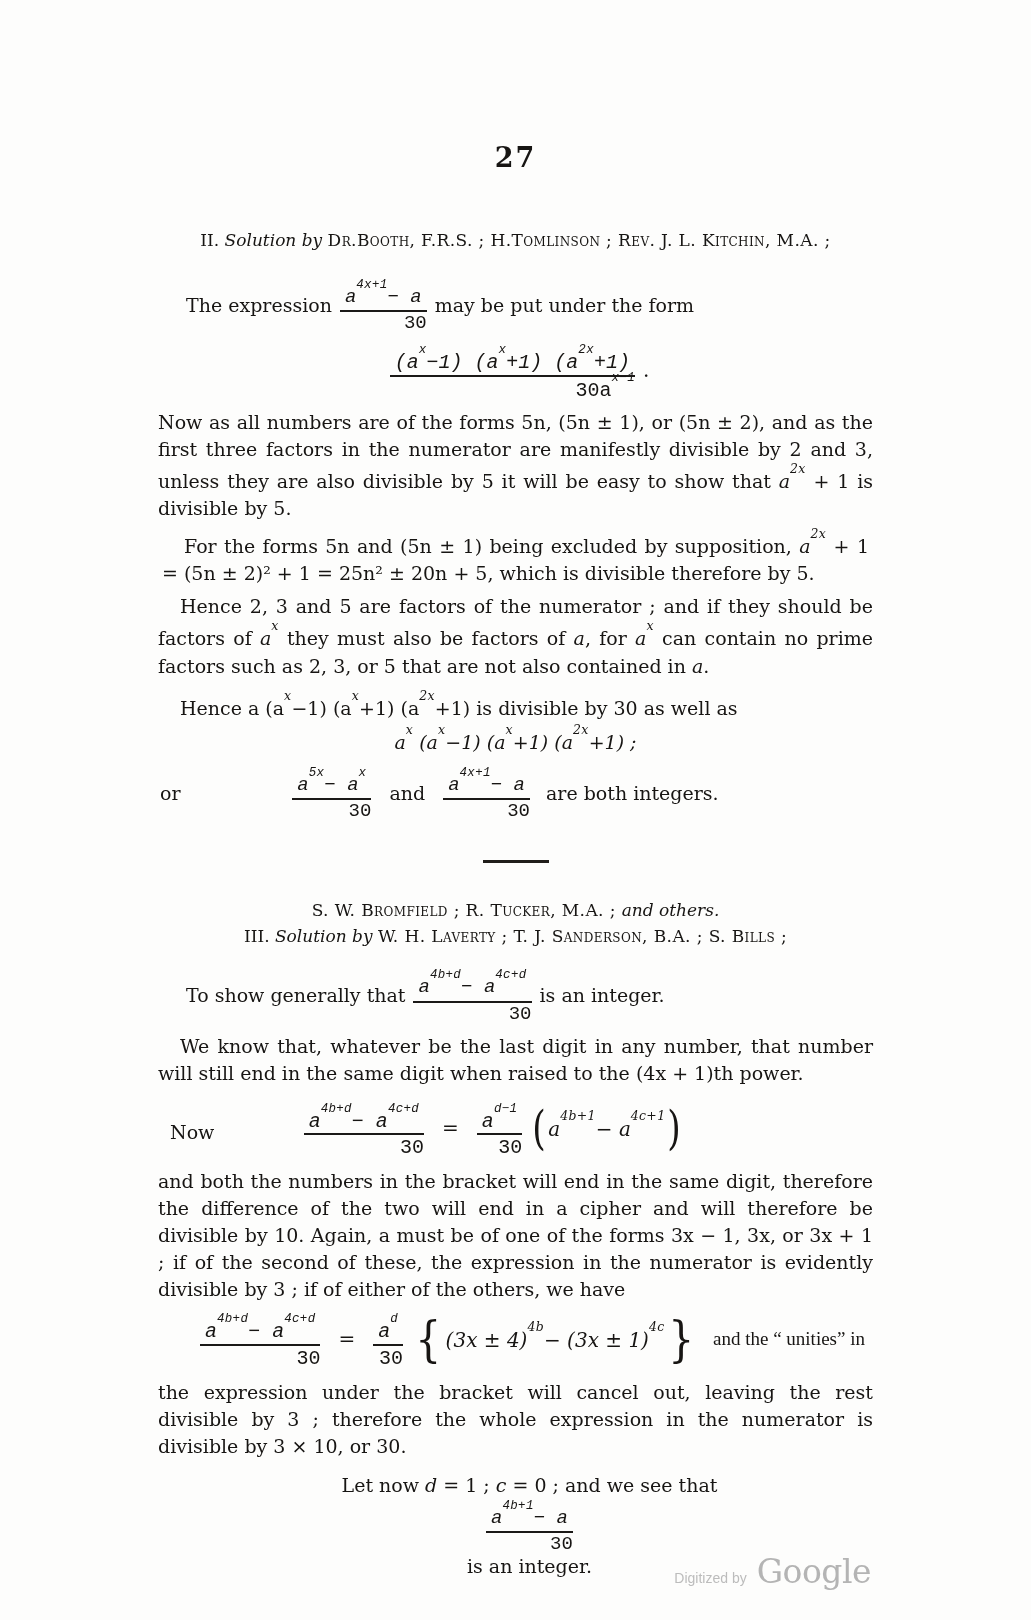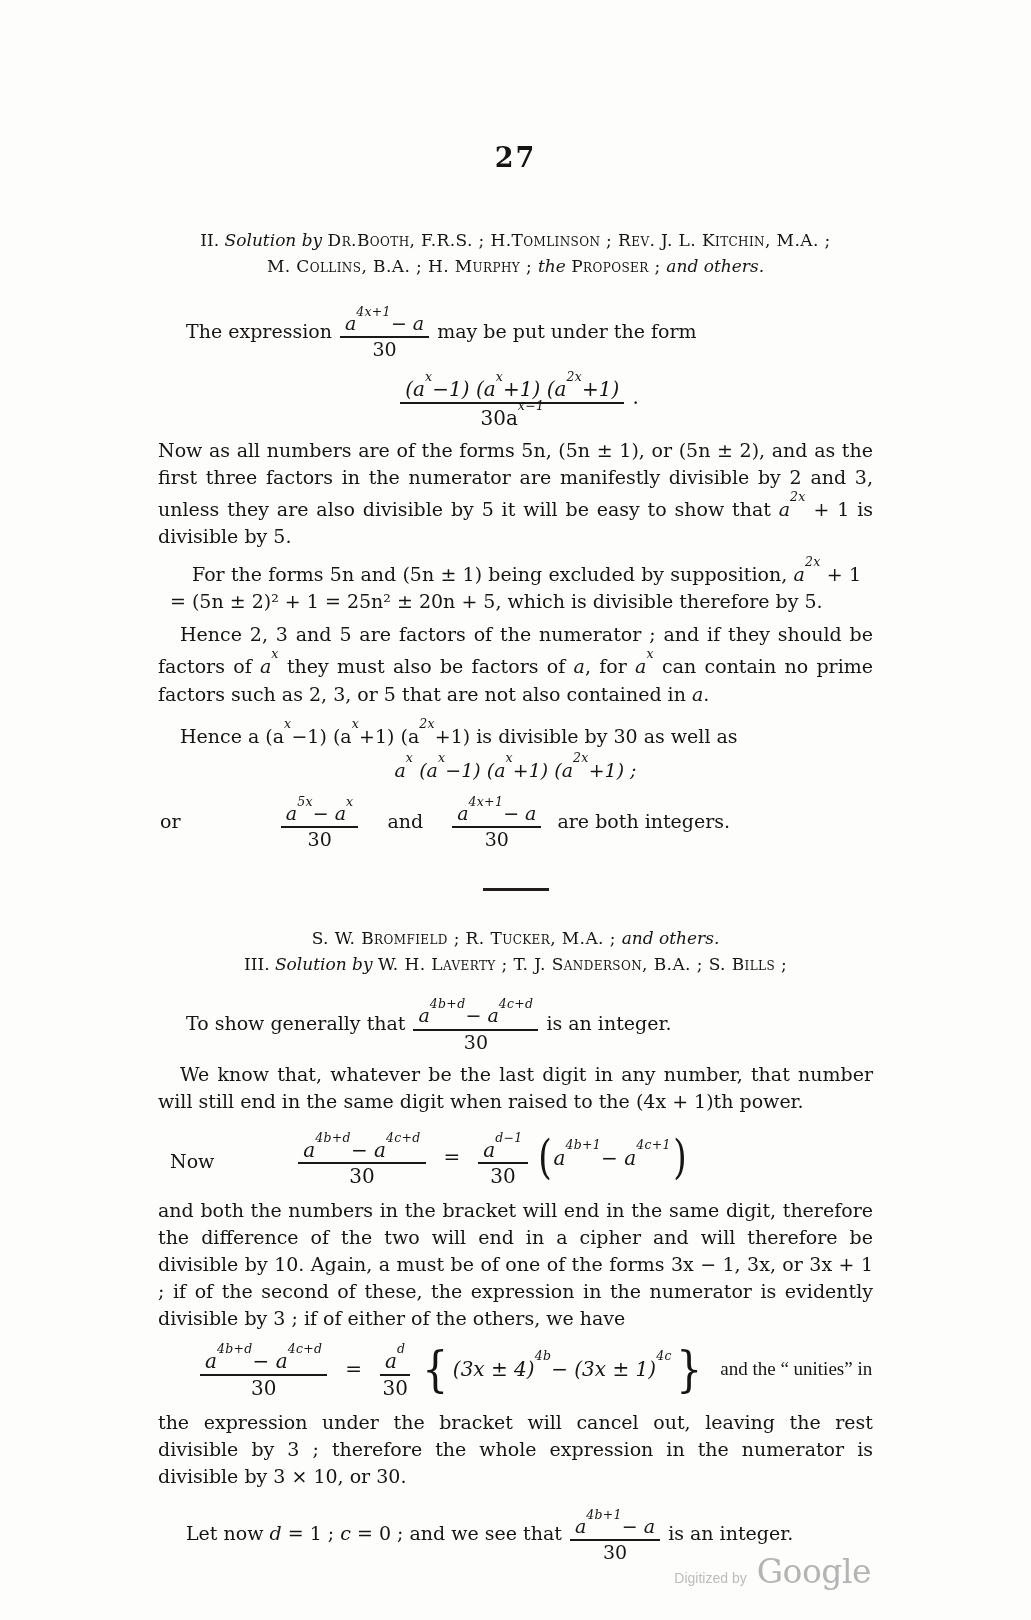--- a/index.html
+++ b/index.html
@@ -14,59 +14,58 @@
   .heading{margin-top:54px;text-align:center;font-size:17px;line-height:26px;}
   .heading .it{font-style:italic;}
   .heading .sc{font-variant:small-caps;letter-spacing:.4px;}
   .h3{margin-top:34px;}
   
   .para{font-size:19px;line-height:27px;text-align:justify;}
   .ind{text-indent:22px;}
   .mv{font-style:italic;}
   .sp{font-style:italic;font-size:12.5px;position:relative;top:-8px;letter-spacing:.3px;}
   
-  .frac{display:inline-flex;flex-direction:column;align-items:center;vertical-align:middle;margin:0 8px;line-height:1.05;}
+  .frac{display:inline-flex;flex-direction:column;align-items:flex-end;vertical-align:middle;margin:0 8px;line-height:1.05;font-family:Liberation Mono, monospace;}
   .fnum{display:block;border-bottom:2px solid #1b1917;padding:11px 5px 2px;white-space:nowrap;}
   .fden{display:block;padding-top:2px;}
   .frac .sp{top:-7px;}
   
   .eqrow{display:flex;align-items:center;font-size:20px;}
   .introrow{margin-top:22px;padding-left:28px;font-size:19px;}
   .disp{justify-content:center;}
   .eq-sign{margin:0 10px;}
   .bigp{font-size:46px;font-weight:normal;line-height:0;vertical-align:middle;display:inline-block;transform:scaleX(.75);}
   .bigb{font-size:48px;font-weight:normal;line-height:0;vertical-align:middle;display:inline-block;transform:scaleX(.85);margin:0 2px;}
   .orline{position:relative;margin-top:10px;}
   .orword{position:absolute;left:2px;top:50%;transform:translateY(-50%);font-size:19px;}
   .orcenter{display:flex;align-items:center;justify-content:center;font-size:19px;transform:translateX(-14px);}
-  .andword{margin:0 21px;}
+  .andword{margin:0 10px;}
   .tailtext{margin-left:8px;white-space:nowrap;}
   .sep{width:66px;height:3px;background:#201d1a;margin:38px auto 0;}
   .noweq{position:relative;margin-top:12px;}
   .nowlabel{position:absolute;left:12px;top:56%;transform:translateY(-50%);font-size:19px;}
   .nowcenter{display:flex;align-items:center;justify-content:center;transform:translateX(-26px);font-size:20px;}
   .braceeq{margin-top:6px;padding-left:34px;font-size:20px;justify-content:flex-start;}
   .braceeq .tailtext{font-size:19px;margin-left:14px;white-space:nowrap;font-family:Liberation Serif, serif;}
-  .letline{margin-top:14px;padding-left:28px;font-size:19px;}
+  .letline{margin-top:14px;padding-left:28px;font-size:19px;flex-direction:column;}
   
   .footer{position:absolute;top:1552px;right:160px;display:flex;align-items:baseline;}
   .dig{font-family:"Liberation Sans", sans-serif;font-size:14px;color:#bcbcbc;margin-right:10px;}
   .glogo{font-family:"DejaVu Serif", serif;font-size:33px;color:#b4b4b4;letter-spacing:-.5px;}
   .nw{white-space:nowrap;}
 </style>
 </head>
 <body>
 
 <div class="content">
 
   <div class="pageno">27</div>
 
   <div class="heading">
     <div><span>II. </span><span class="it">Solution by </span><span class="sc">Dr.Booth, F.R.S. ; H.Tomlinson ; Rev. J. L. Kitchin, M.A. ;</span></div>
-    <div><span class="sc">M. Collins, B.A. ; H. Murphy ; </span><span class="it">the </span><span class="sc">Proposer ; </span><span class="it">and others.</span></div>
   </div>
 
   <div class="eqrow introrow">
     <span>The expression</span>
     <span class="frac">
       <span class="fnum"><span class="mv">a</span><sup class="sp">4x+1</sup><span class="mv">− a</span></span>
       <span class="fden">30</span>
     </span>
     <span>may be put under the form</span>
   </div>
@@ -74,21 +73,21 @@
   <div class="eqrow disp" style="margin-top:6px;">
     <span class="frac">
       <span class="fnum"><span class="mv">(a</span><sup class="sp">x</sup><span class="mv">−1) (a</span><sup class="sp">x</sup><span class="mv">+1) (a</span><sup class="sp">2x</sup><span class="mv">+1)</span></span>
       <span class="fden"><span>30a</span><sup class="sp">x−1</sup></span>
     </span>
     <span>.</span>
   </div>
 
   <p class="para" style="margin:8px 0 0;"><span>Now as all numbers are of the forms 5n, (5n ± 1), or (5n ± 2), and as the first three factors in the numerator are manifestly divisible by 2 and 3, unless they are also divisible by 5 it will be easy to show that </span><span class="mv">a</span><sup class="sp">2x</sup><span> + 1 is divisible by 5.</span></p>
 
-  <p class="para ind" style="margin:6px 12px 0;"><span>For the forms 5n and (5n ± 1) being excluded by supposition, </span><span class="mv">a</span><sup class="sp">2x</sup><span> + 1 = (5n ± 2)² + 1 = 25n² ± 20n + 5, which is divisible therefore by 5.</span></p>
+  <p class="para ind" style="margin:6px 4px 0;"><span>For the forms 5n and (5n ± 1) being excluded by supposition, </span><span class="mv">a</span><sup class="sp">2x</sup><span> + 1 = (5n ± 2)² + 1 = 25n² ± 20n + 5, which is divisible therefore by 5.</span></p>
 
   <p class="para ind" style="margin:6px 0 0;"><span>Hence 2, 3 and 5 are factors of the numerator ; and if they should be factors of </span><span class="mv">a</span><sup class="sp">x</sup><span> they must also be factors of </span><span class="mv">a</span><span>, for </span><span class="mv">a</span><sup class="sp">x</sup><span> can contain no prime factors such as 2, 3, or 5 that are not also contained in </span><span class="mv">a</span><span>.</span></p>
 
   <p class="para ind nw" style="margin:10px 0 0;"><span>Hence a (a</span><sup class="sp">x</sup><span>−1) (a</span><sup class="sp">x</sup><span>+1)  (a</span><sup class="sp">2x</sup><span>+1) is divisible by 30 as well as</span></p>
 
   <div class="eqrow disp" style="margin-top:8px;font-size:19px;">
     <span class="nw"><span class="mv">a</span><sup class="sp">x</sup><span class="mv"> (a</span><sup class="sp">x</sup><span class="mv">−1) (a</span><sup class="sp">x</sup><span class="mv">+1) (a</span><sup class="sp">2x</sup><span class="mv">+1) ;</span></span>
   </div>
 
   <div class="orline">

